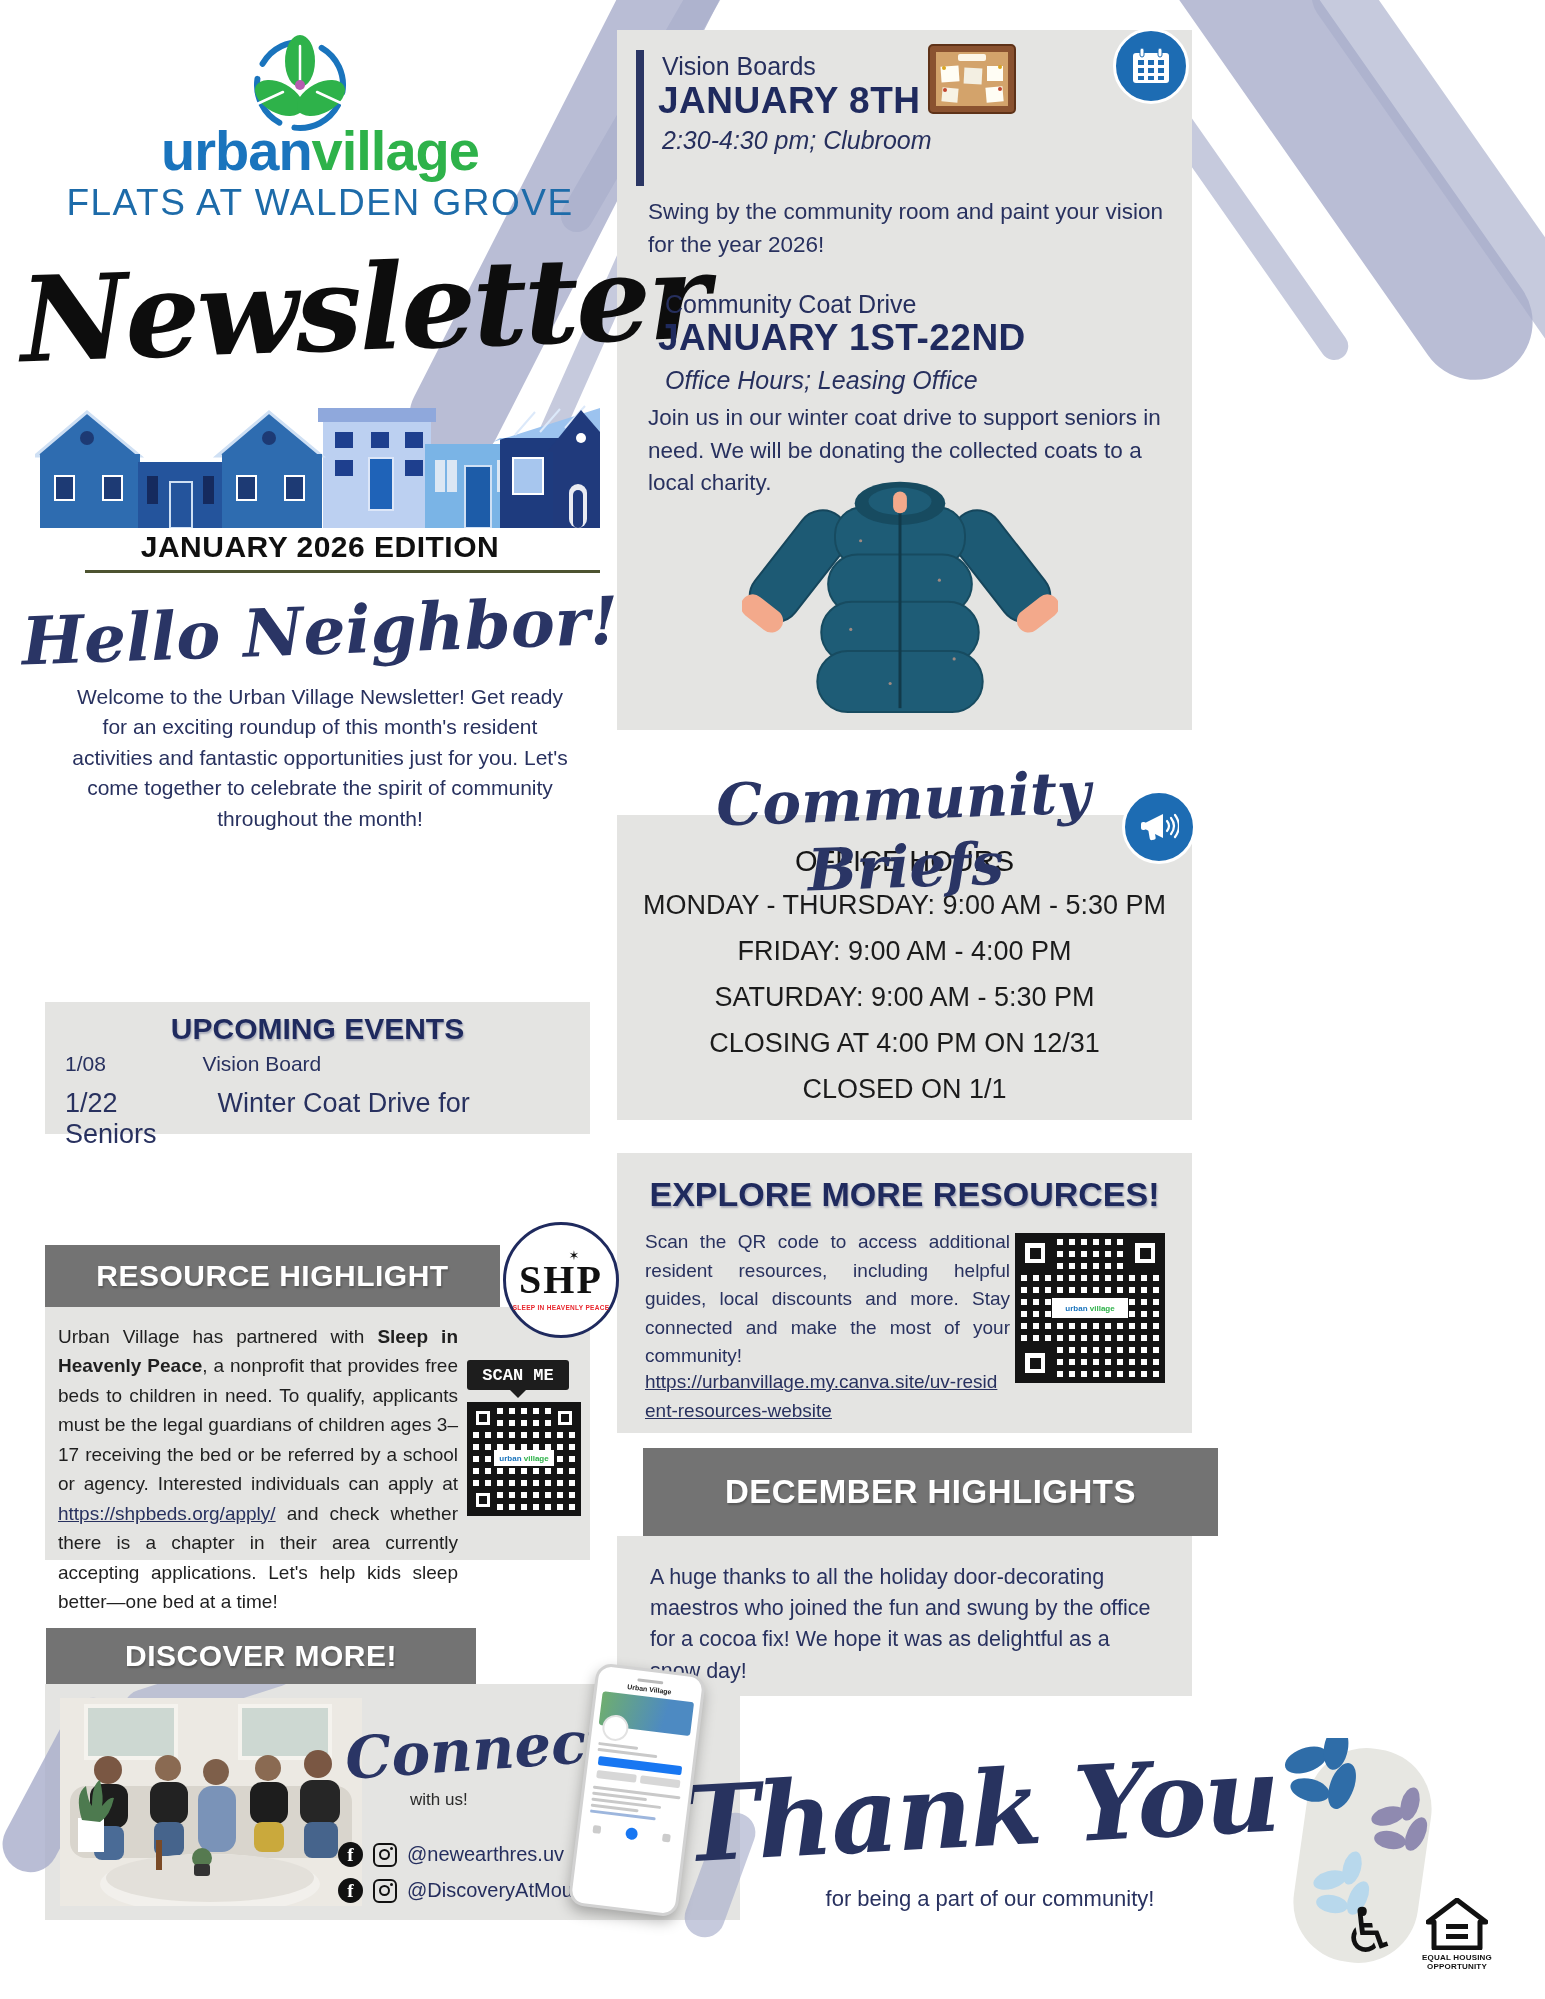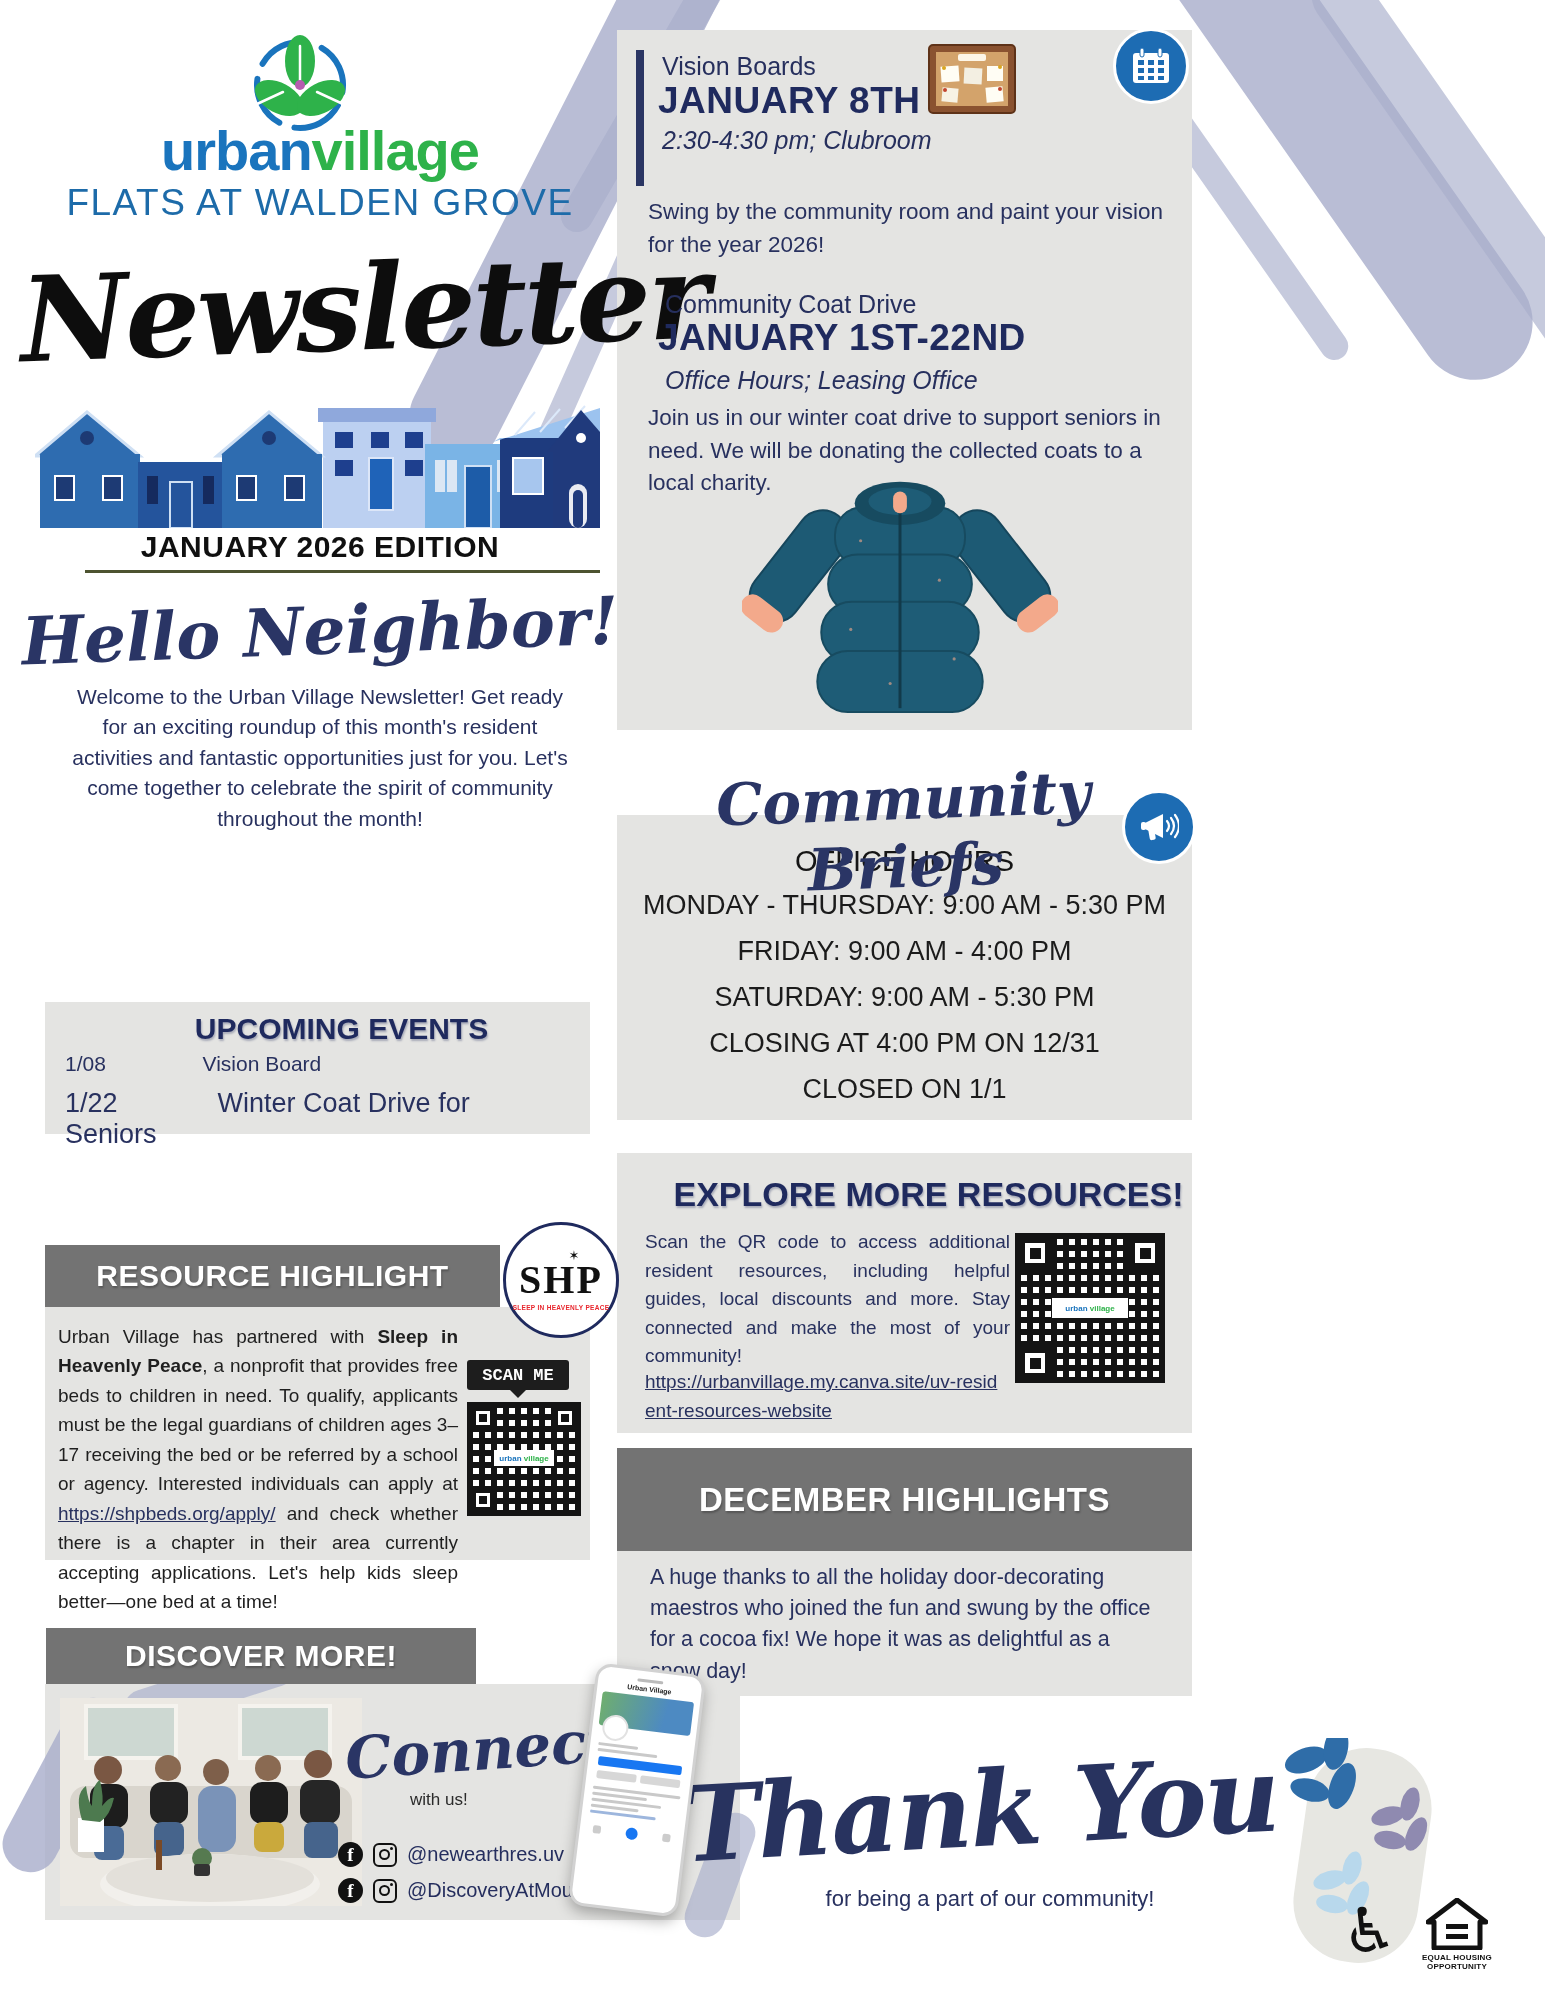--- a/index.html
+++ b/index.html
@@ -19,21 +19,21 @@
   .justify{text-align:justify;}
   .wordmark{font-size:56px;font-weight:800;letter-spacing:-1px;}
   .wordmark .u{color:#1a74bd;} .wordmark .v{color:#2eb24a;}
   .property{font-size:37px;color:#1d6ba9;letter-spacing:1.5px;}
   .edition{font-size:30px;font-weight:bold;color:#101010;letter-spacing:.5px;}
   .kicker{font-size:25px;color:#262f5d;}
   .bigdate{font-size:37px;font-weight:800;color:#1f2a5e;letter-spacing:.5px;}
   .when{font-size:25px;font-style:italic;color:#262f5d;}
   .body22{font-size:22.5px;line-height:1.45;color:#28315f;}
   .hours{font-size:27px;color:#1b1b1b;line-height:46px;text-align:center;}
-  .headshadow{text-shadow:1px 2px 2px rgba(30,40,90,.3);margin-left:24px;}
+  .headshadow{text-shadow:1px 2px 2px rgba(30,40,90,.3);}
   .smallbody{font-size:19px;line-height:1.5;color:#28315f;}
   .resbody{font-size:19px;line-height:1.55;color:#1f1f1f;}
   .link{text-decoration:underline;color:#28315f;cursor:pointer;}
   .qr{position:absolute;background:
       repeating-linear-gradient(0deg,#141414 0 6px,transparent 6px 12px),
       repeating-linear-gradient(90deg,#141414 0 6px,#ffffff 6px 12px);z-index:3;}
   .finder{position:absolute;border:7px solid #141414;background:#fff;display:flex;align-items:center;justify-content:center;}
   .finder .dot{background:#141414;}
   .qrlabel{position:absolute;background:#fff;display:flex;align-items:center;justify-content:center;
            font-size:8px;font-weight:800;z-index:4;white-space:nowrap;}
@@ -402,21 +402,21 @@
         <div class="dot" style="width:11px;height:11px;"></div>
       </div>
     <div class="finder" style="left:3px;bottom:3px;width:20px;height:20px;">
         <div class="dot" style="width:11px;height:11px;"></div>
       </div>
   </div>
   <div class="qrlabel" style="left:1052px;top:1298px;width:76px;height:20px;">
     <span class="u">urban</span>&nbsp;<span class="v">village</span>
   </div>
 
-  <div class="banner" style="left:617px;top:1448px;width:575px;height:103px;">
+  <div class="banner" style="left:643px;top:1448px;width:575px;height:88px;">
     <span class="t" style="font-size:33px;">DECEMBER HIGHLIGHTS</span>
   </div>
   <div class="box" style="left:617px;top:1536px;width:575px;height:160px;"></div>
   <div class="abs z2" style="left:650px;top:1562px;width:515px;font-size:21.5px;line-height:1.45;color:#28315f;">A huge thanks to all the holiday door-decorating maestros who joined the fun and swung by the office for a cocoa fix! We hope it was as delightful as a snow day!</div>
 
   <div class="abs z3 center script" style="left:660px;top:1748px;width:640px;font-size:104px;color:#28335f;transform:rotate(-3deg);letter-spacing:-2px;">Thank You</div>
   <div class="abs z3 center" style="left:690px;top:1886px;width:600px;font-size:22px;color:#28315f;">for being a part of our community!</div>
 
   <svg class="abs z2" style="left:1238px;top:1738px;" width="230" height="190" viewBox="0 0 230 190">
     <g fill="#2f6da8">

